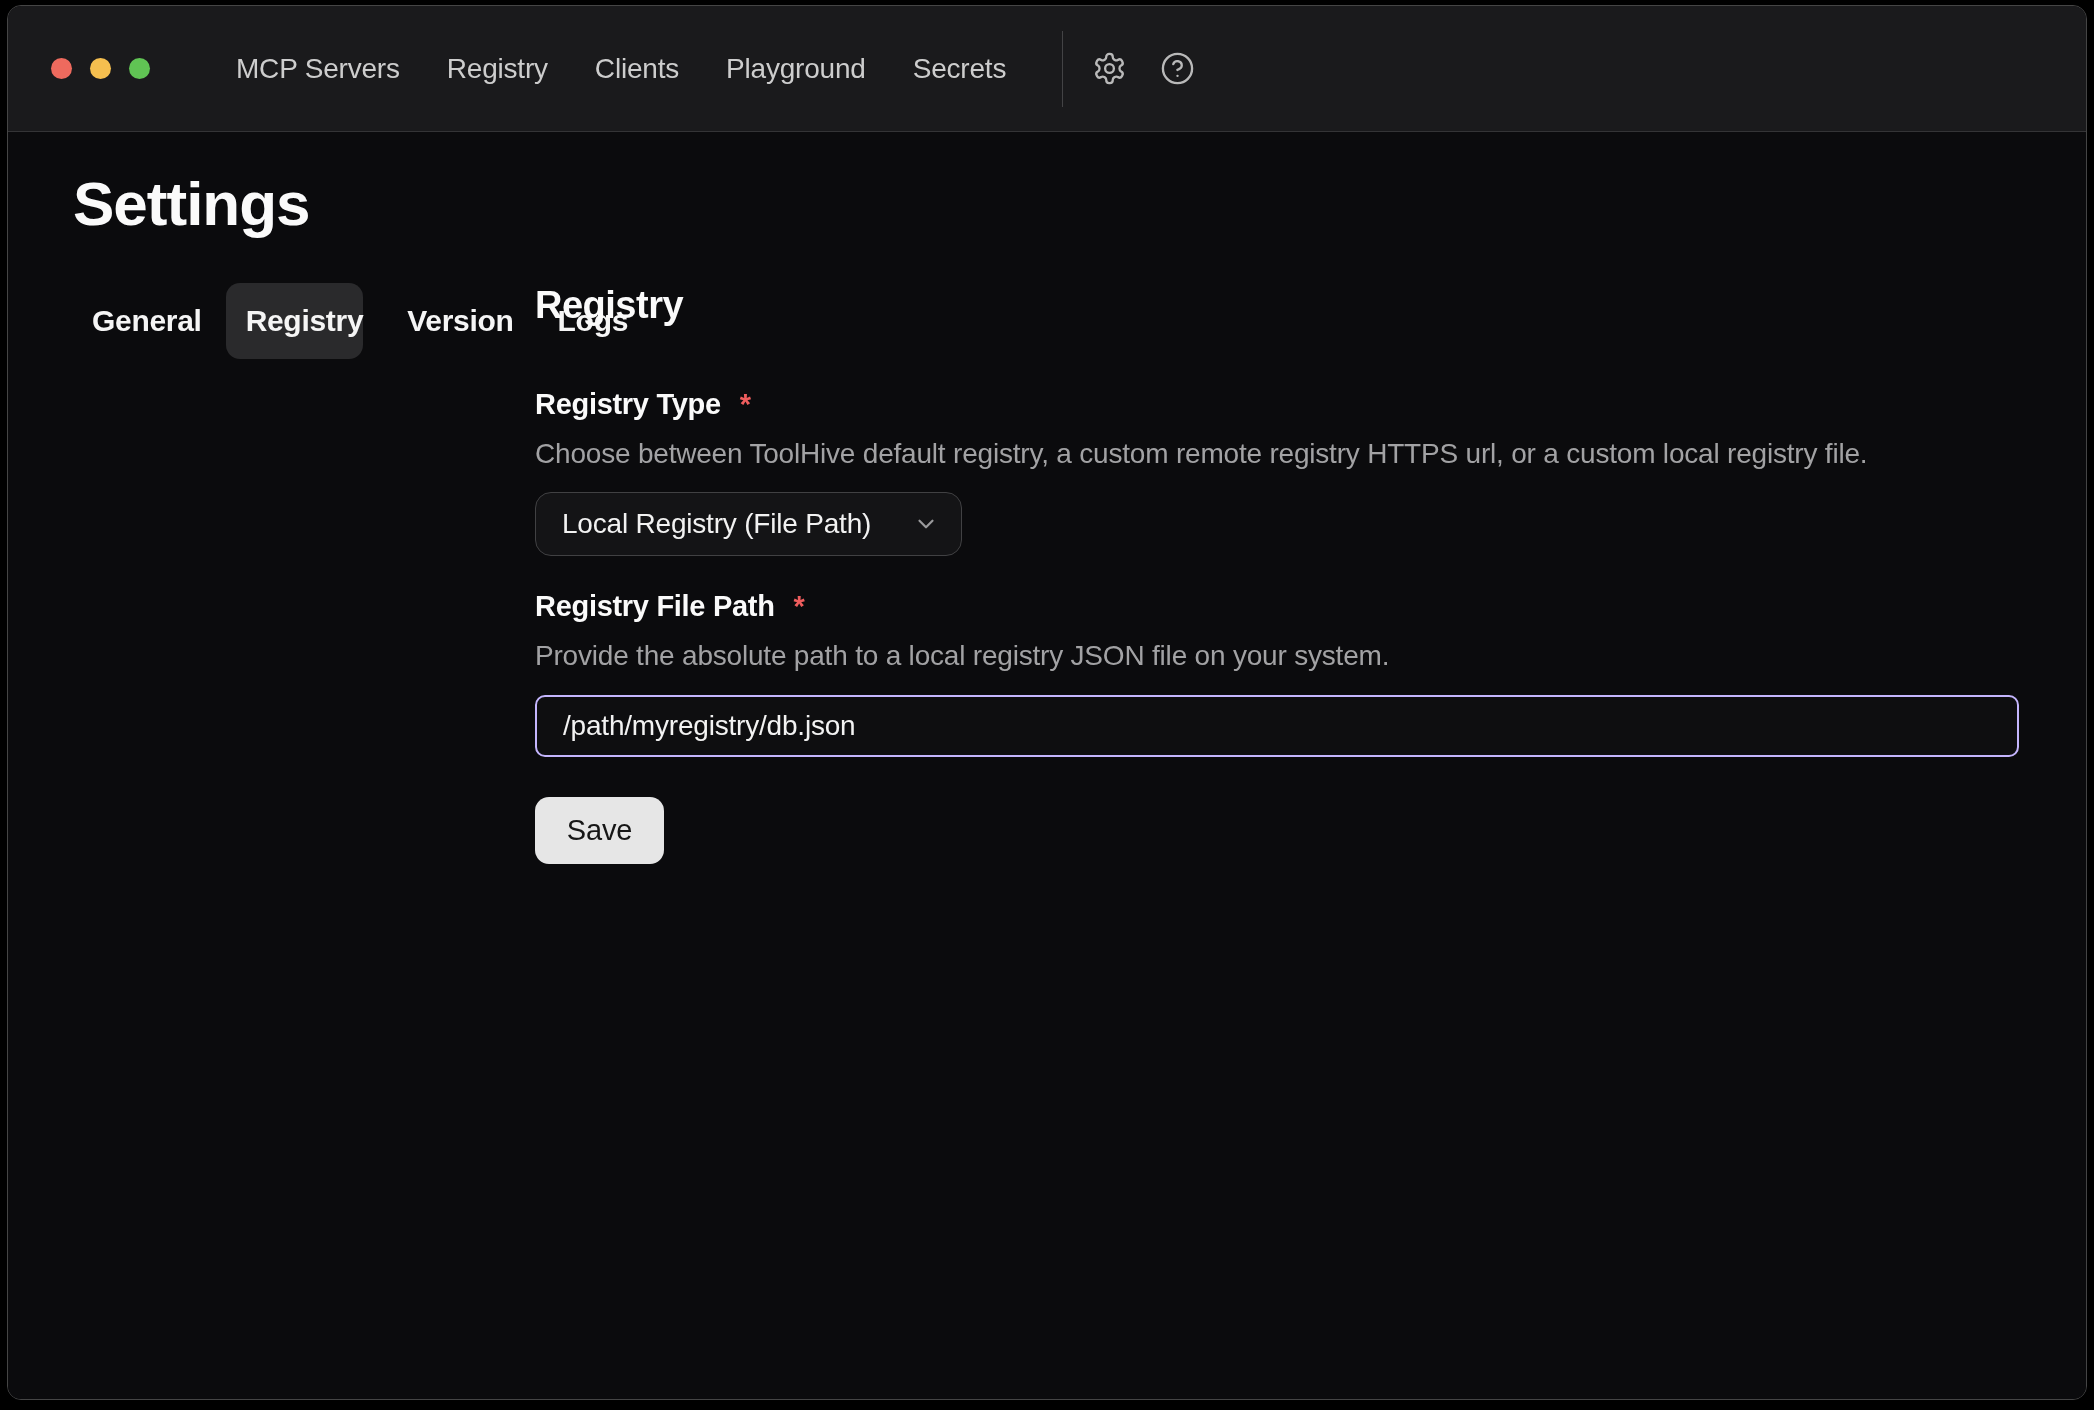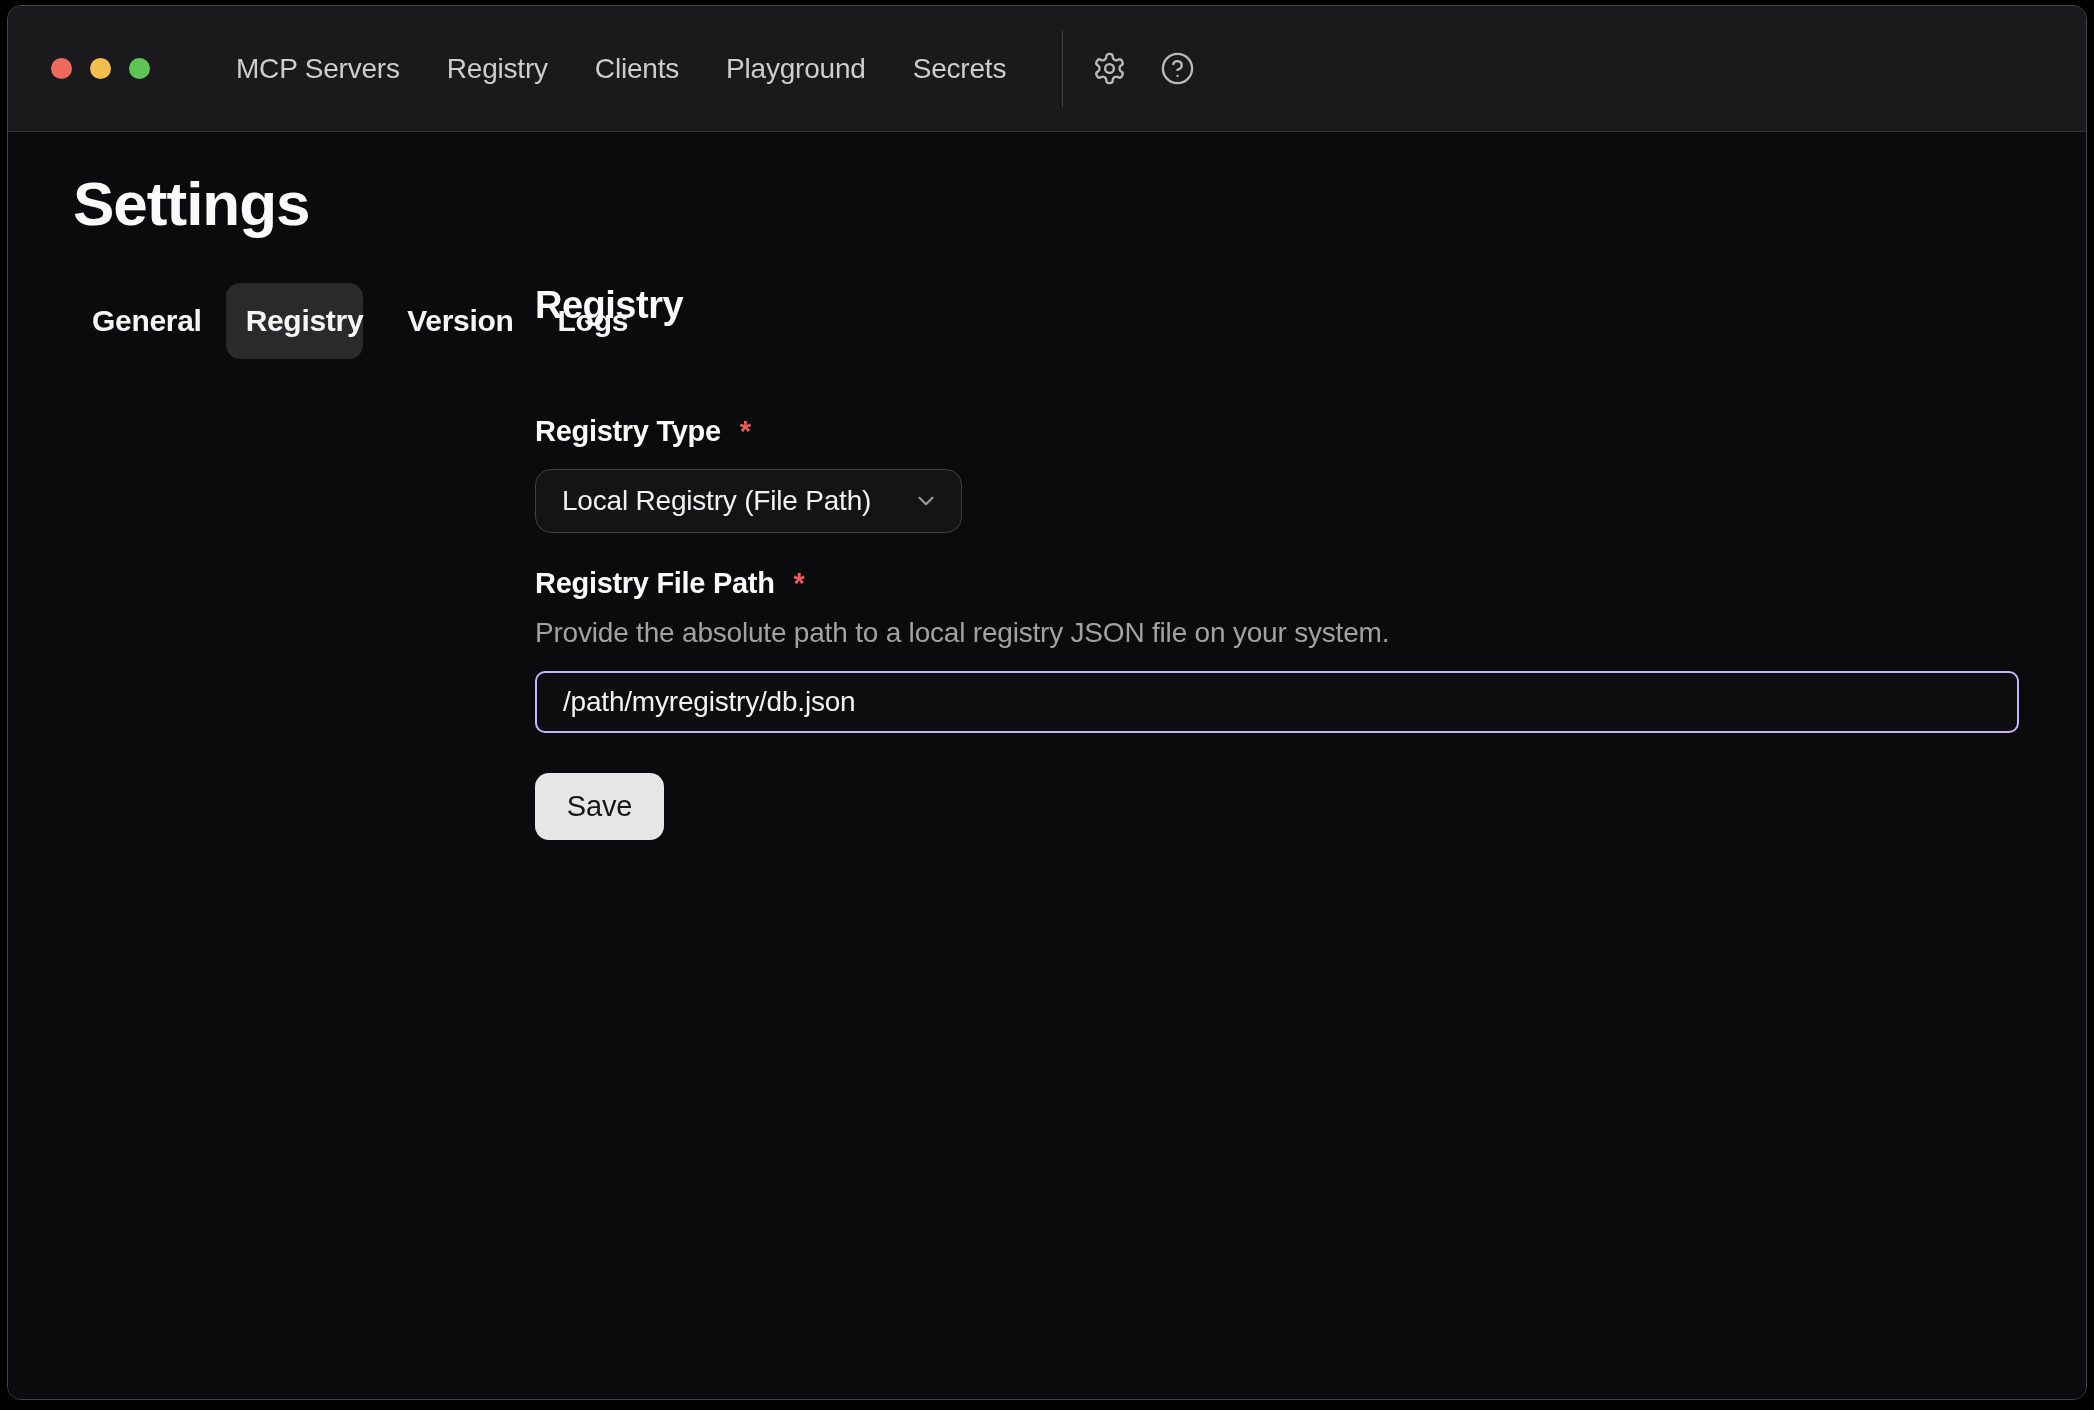--- a/index.html
+++ b/index.html
@@ -72,21 +72,21 @@
 
   .settings-content {
     position: absolute; left: 527px; top: 151px; width: 1491px;
   }
   .section-title {
     font-size: 38px; font-weight: 700; color: #fafafa; letter-spacing: -0.5px;
     line-height: 1.2; white-space: nowrap;
   }
 
   .field-label-row { display: flex; align-items: flex-start; white-space: nowrap; }
-  .field-label-row.first { margin-top: 84px; align-items: center; }
+  .field-label-row.first { margin-top: 57px; align-items: center; }
   .field-label-row.second { margin-top: 32px; }
   .field-label {
     font-size: 29px; font-weight: 600; color: #fafafa; letter-spacing: -0.3px; line-height: 1.25;
   }
   .required-marker {
     font-size: 29px; font-weight: 700; color: #ee5d5d; margin-left: 19px; line-height: 1.25;
   }
 
   .field-desc {
     margin-top: 14px;
@@ -186,20 +186,21 @@
         <div class="sidebar-item">Logs</div>
       </aside>
 
       <section class="settings-content">
         <h2 class="section-title">Registry</h2>
 
         <div class="field-label-row first">
           <span class="field-label">Registry Type</span>
           <span class="required-marker">*</span>
         </div>
+        <div class="field-desc">Choose between ToolHive default registry, a custom remote registry HTTPS url, or a custom local registry file.</div>
 
         <button class="select-control">
           <span class="select-value">Local Registry (File Path)</span>
           <span class="select-chevron">
             <svg viewBox="0 0 24 24" fill="none" stroke="currentColor" stroke-width="2" stroke-linecap="round" stroke-linejoin="round" width="26" height="26">
               <path d="M6 9l6 6 6-6"></path>
             </svg>
           </span>
         </button>
 

